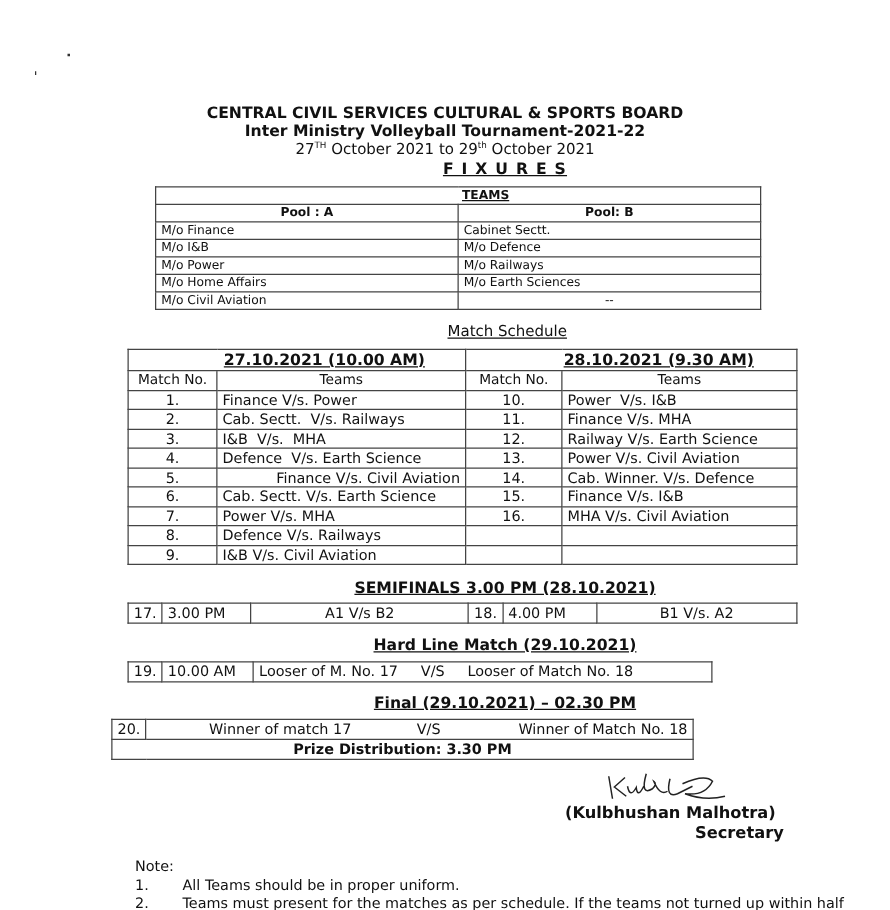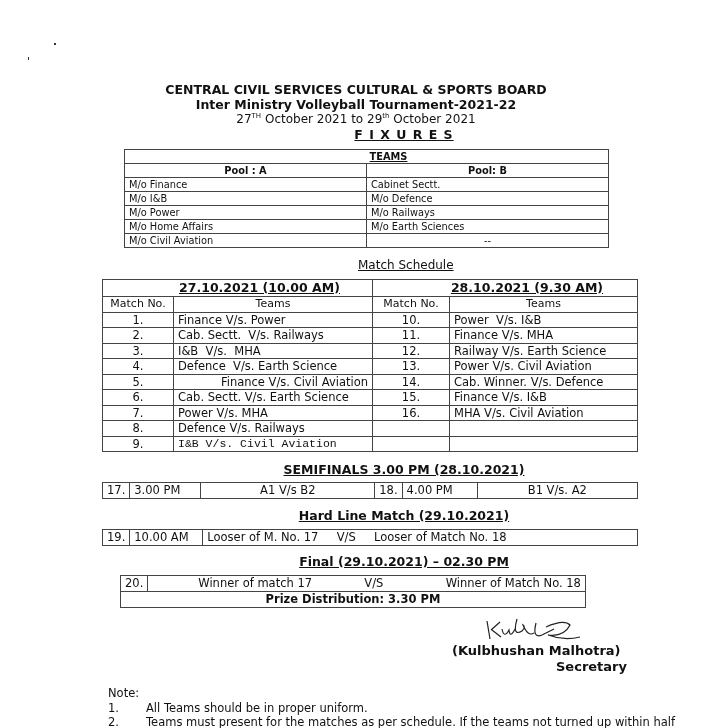--- a/index.html
+++ b/index.html
@@ -126,21 +126,21 @@
         <td style="white-space: pre;">MHA V/s. Civil Aviation</td>
       </tr>
       <tr>
         <td class="num" style="white-space: pre;">8.</td>
         <td style="white-space: pre;">Defence V/s. Railways</td>
         <td class="num" style="white-space: pre;"></td>
         <td style="white-space: pre;"></td>
       </tr>
       <tr>
         <td class="num" style="white-space: pre;">9.</td>
-        <td style="white-space: pre; font-family: Liberation Mono, monospace;">I&amp;B V/s. Civil Aviation</td>
+        <td style="white-space: pre;">I&amp;B V/s. Civil Aviation</td>
         <td class="num" style="white-space: pre;"></td>
         <td style="white-space: pre;"></td>
       </tr>
     </tbody>
 </table>
 
 <div class="abs sec-title u" style="top:462px;">SEMIFINALS 3.00 PM (28.10.2021)</div>
 <table class="row" style="left:102px; top:482px; width:536px;">
   <tbody>
       <tr>
@@ -148,32 +148,32 @@
     <td style="width:62px">3.00 PM</td>
     <td class="center" style="width:165px">A1    V/s    B2</td>
     <td style="width:18px">18.</td>
     <td style="width:66px">4.00 PM</td>
     <td class="center">B1 V/s. A2</td>
   </tr>
 </tbody>
   </table>
 
 <div class="abs sec-title u" style="top:508px;">Hard Line Match (29.10.2021)</div>
-<table class="row" style="left:102px; top:529px; width:536px;">
+<table class="row" style="left:102px; top:529px; width:468px;">
   <tbody>
       <tr>
     <td style="width:18px">19.</td>
     <td style="width:64px">10.00 AM</td>
     <td style="white-space:pre">Looser of M. No. 17     V/S     Looser of Match No. 18</td>
   </tr>
 </tbody>
   </table>
 
 <div class="abs sec-title u" style="top:554px;">Final (29.10.2021) – 02.30 PM</div>
-<table class="row" style="left:120px; top:575px; width:444px;">
+<table class="row" style="left:89px; top:575px; width:444px;">
   <tbody>
       <tr>
     <td style="width:18px">20.</td>
     <td style="padding-left:50px;">
       <span>Winner of match 17</span>
       <span style="display:inline-block; width:45px;"></span>
       <span>V/S</span>
       <span style="display:inline-block; width:55px;"></span>
       <span>Winner of Match No. 18</span>
     </td>

